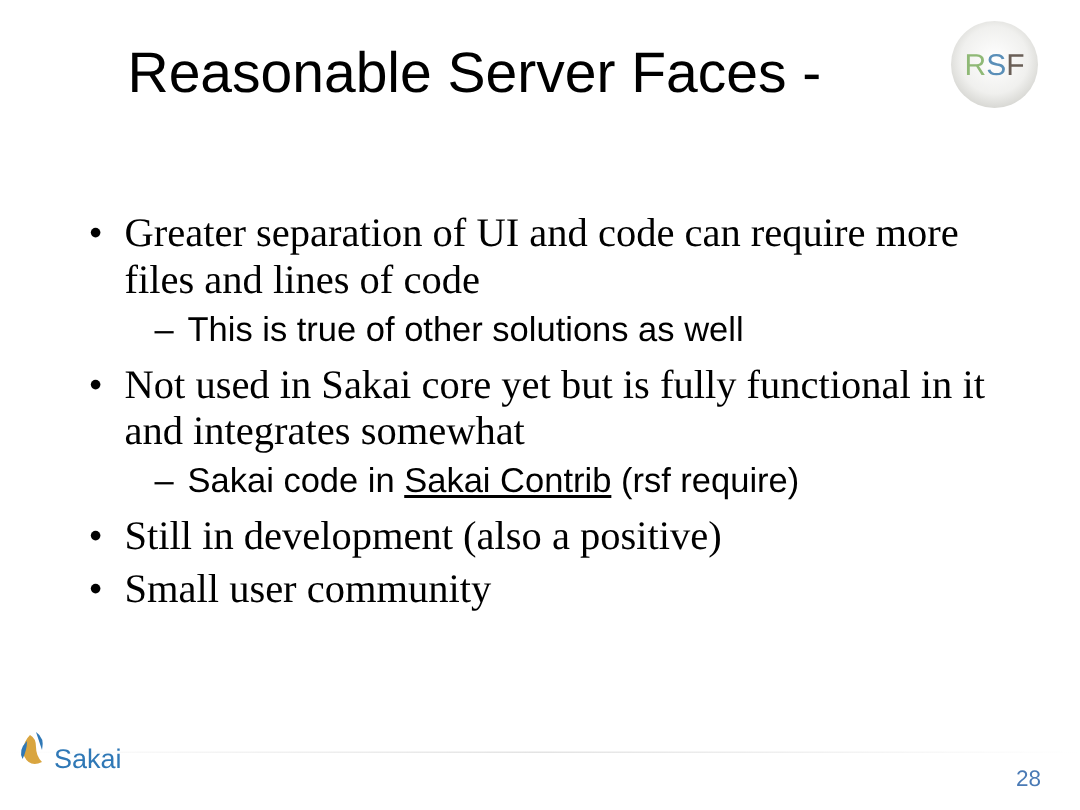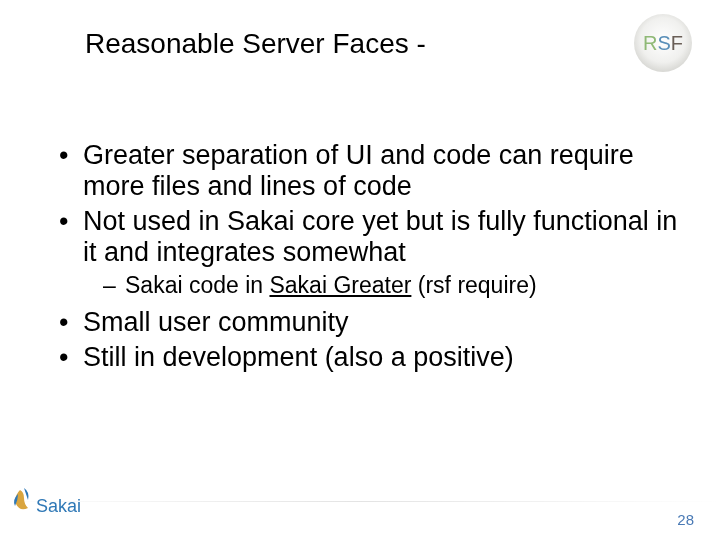--- a/index.html
+++ b/index.html
@@ -12,21 +12,21 @@
   .slide {
     width: 720px;
     height: 540px;
     position: relative;
     background: #ffffff;
   }
   .title {
     position: absolute;
     top: 28px;
     left: 85px;
-    font-size: 28px;
+    font-size: 38px;
     font-weight: normal;
     color: #000000;
   }
   .rsf-badge {
     position: absolute;
     top: 12px;
     right: 26px;
     width: 62px;
     height: 62px;
   }
@@ -36,20 +36,21 @@
     left: 55px;
     right: 40px;
   }
   .bullet-1 {
     font-size: 27px;
     color: #000000;
     margin-bottom: 4px;
     padding-left: 28px;
     position: relative;
     line-height: 1.15;
+    font-family: Liberation Serif, serif;
   }
   .bullet-1::before {
     content: "•";
     position: absolute;
     left: 4px;
     top: 0;
   }
   .bullet-2 {
     font-size: 23px;
     color: #000000;
@@ -110,26 +111,27 @@
       <text x="31" y="38" text-anchor="middle" font-family="Arial" font-size="20" font-weight="normal">
         <tspan fill="#8fb976">R</tspan><tspan fill="#5a8fb8">S</tspan><tspan fill="#6a5f57">F</tspan>
       </text>
     </svg>
   </div>
 
   <h1 class="title">Reasonable Server Faces -</h1>
 
   <div class="content">
     <div class="bullet-1">Greater separation of UI and code can require more files and lines of code</div>
+    <div class="bullet-2">This is true of other solutions as well</div>
     <div class="bullet-1">Not used in Sakai core yet but is fully functional in it and integrates somewhat</div>
     <div class="bullet-2">
-      <span>Sakai code in </span><span class="link">Sakai Greater</span><span> (rsf require)</span>
+      <span>Sakai code in </span><span class="link">Sakai Contrib</span><span> (rsf require)</span>
     </div>
+    <div class="bullet-1">Still in development (also a positive)</div>
     <div class="bullet-1">Small user community</div>
-    <div class="bullet-1">Still in development (also a positive)</div>
   </div>
 
   <div class="footer-line"></div>
 
   <div class="sakai-logo">
     <svg viewBox="0 0 78 36" width="78" height="36">
       <g>
         <path d="M10 4 Q4 10 6 18 Q10 26 18 22 Q14 18 14 12 Q14 6 10 4 Z" fill="#d9a53f"></path>
         <path d="M8 8 Q2 14 5 20 Q8 14 8 8 Z" fill="#2f78b6"></path>
         <path d="M14 2 Q20 6 18 14 Q16 8 14 2 Z" fill="#2f78b6"></path>

